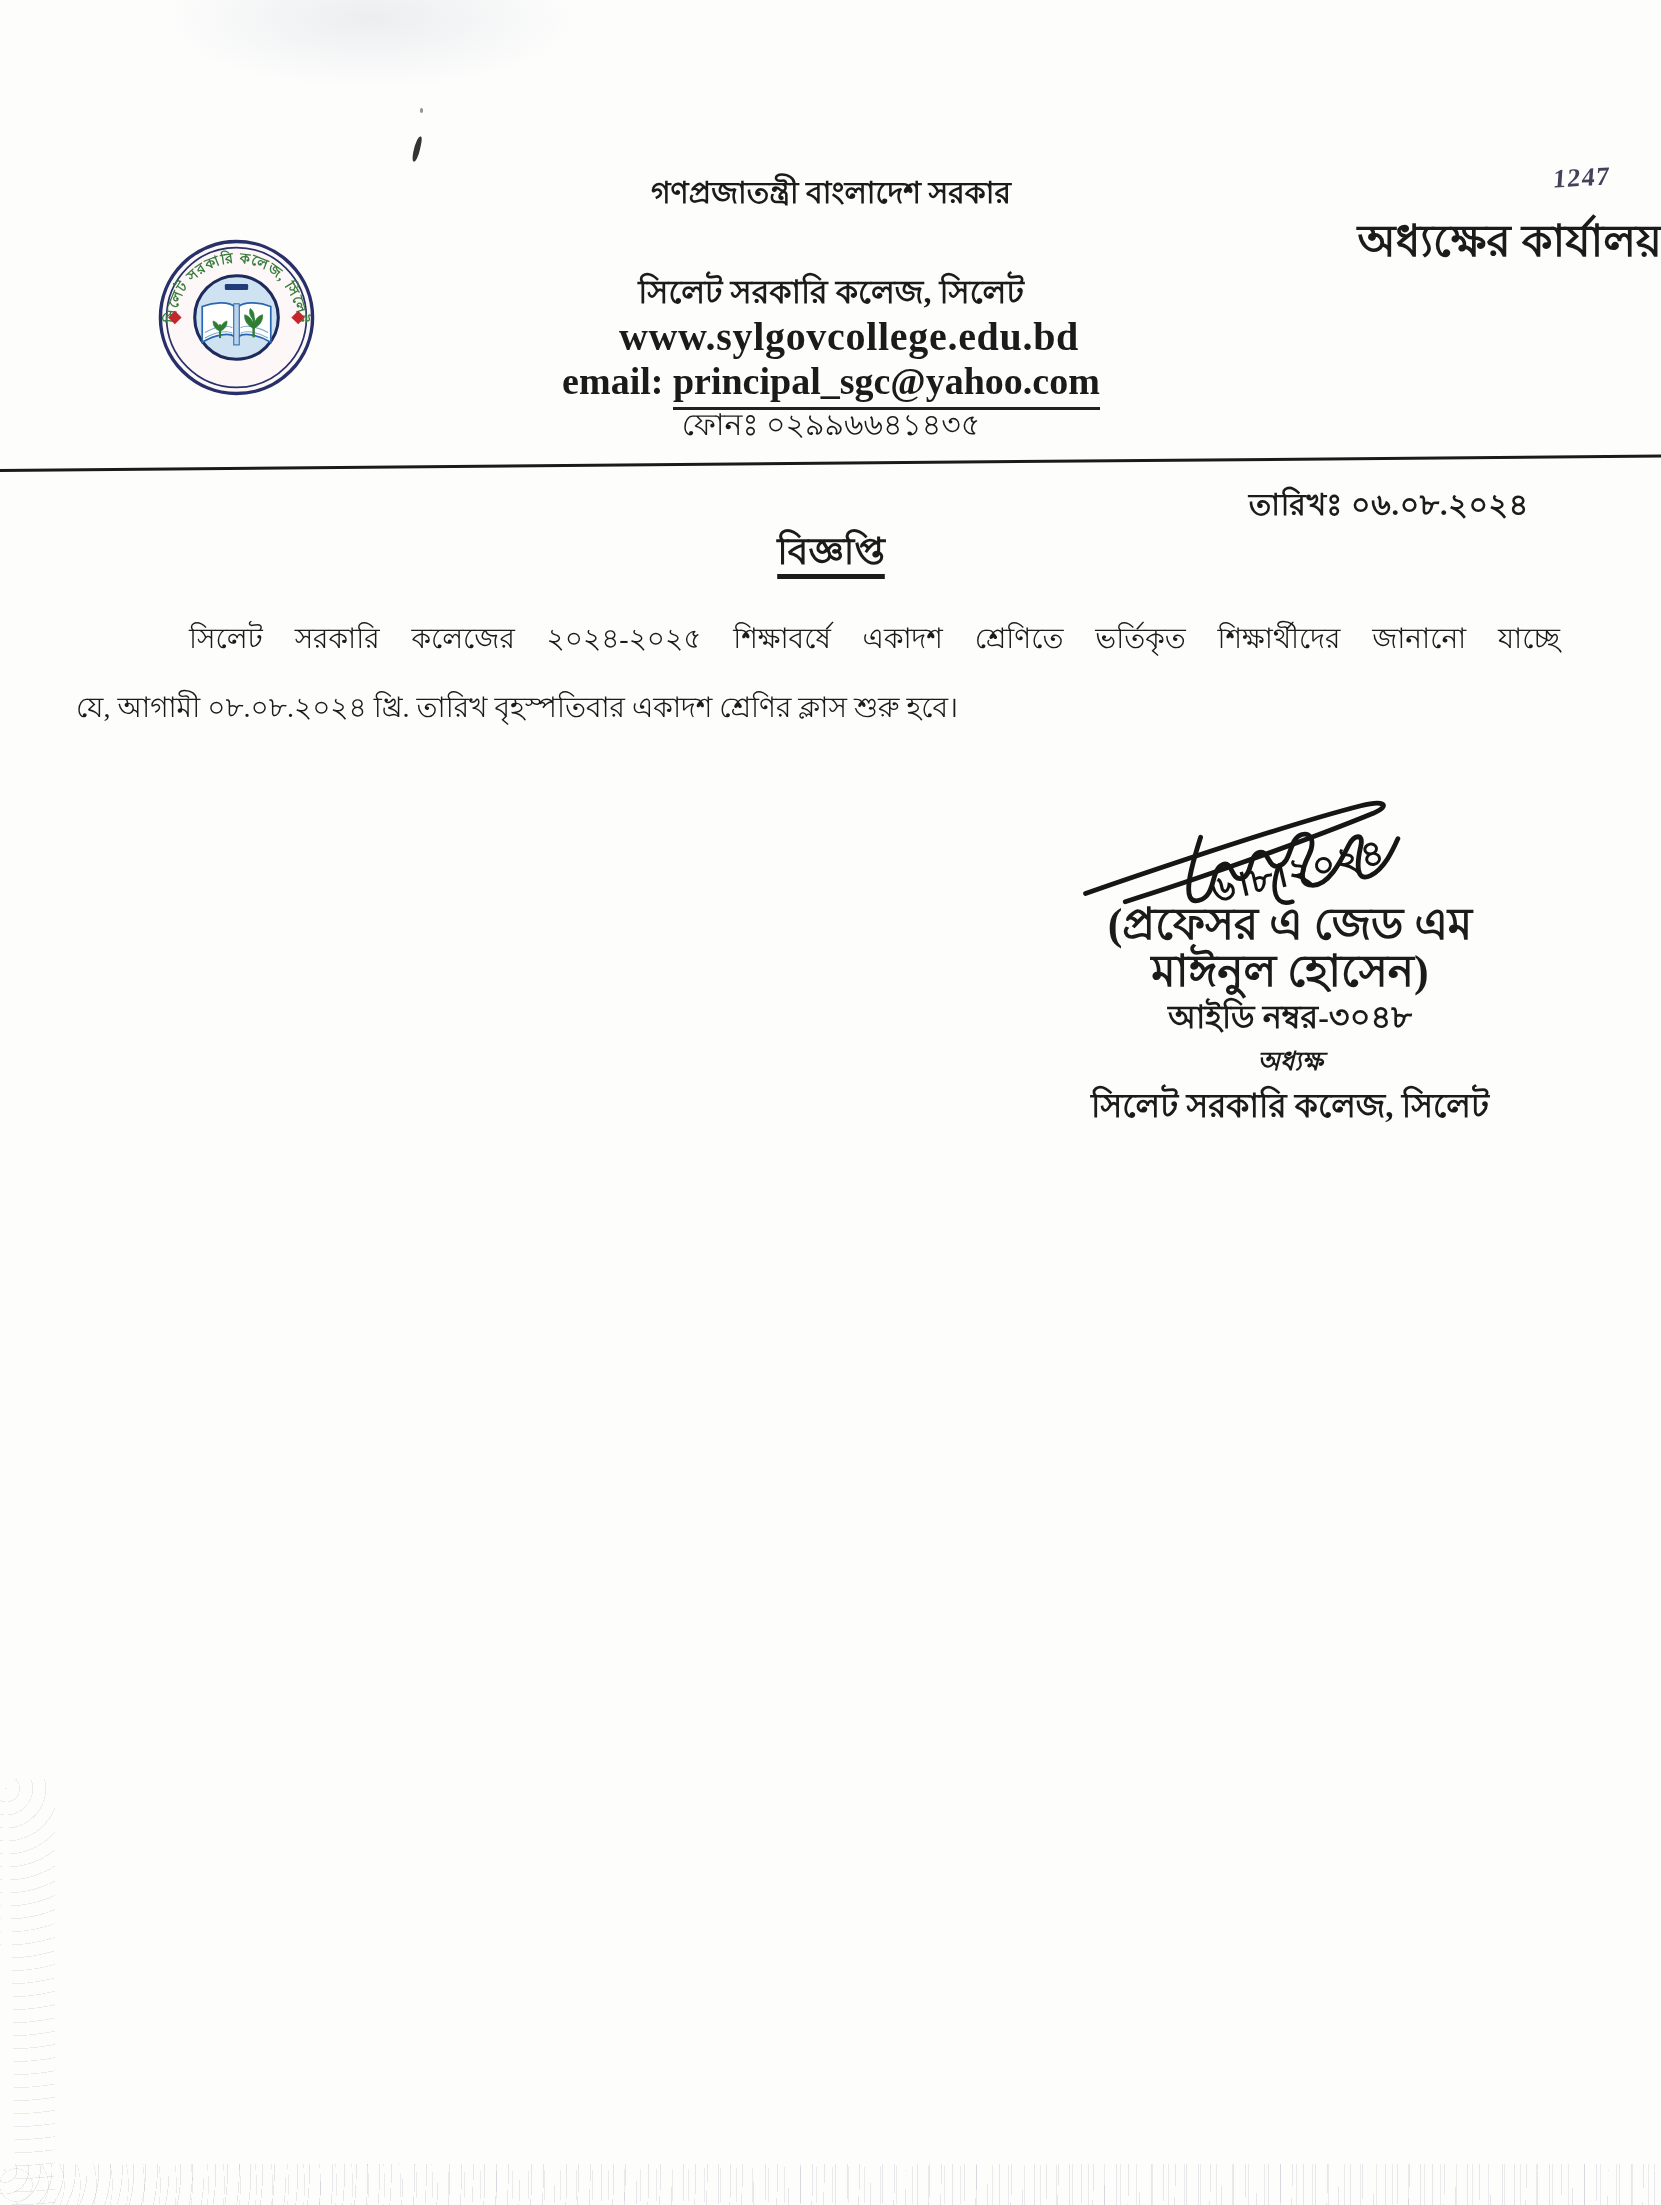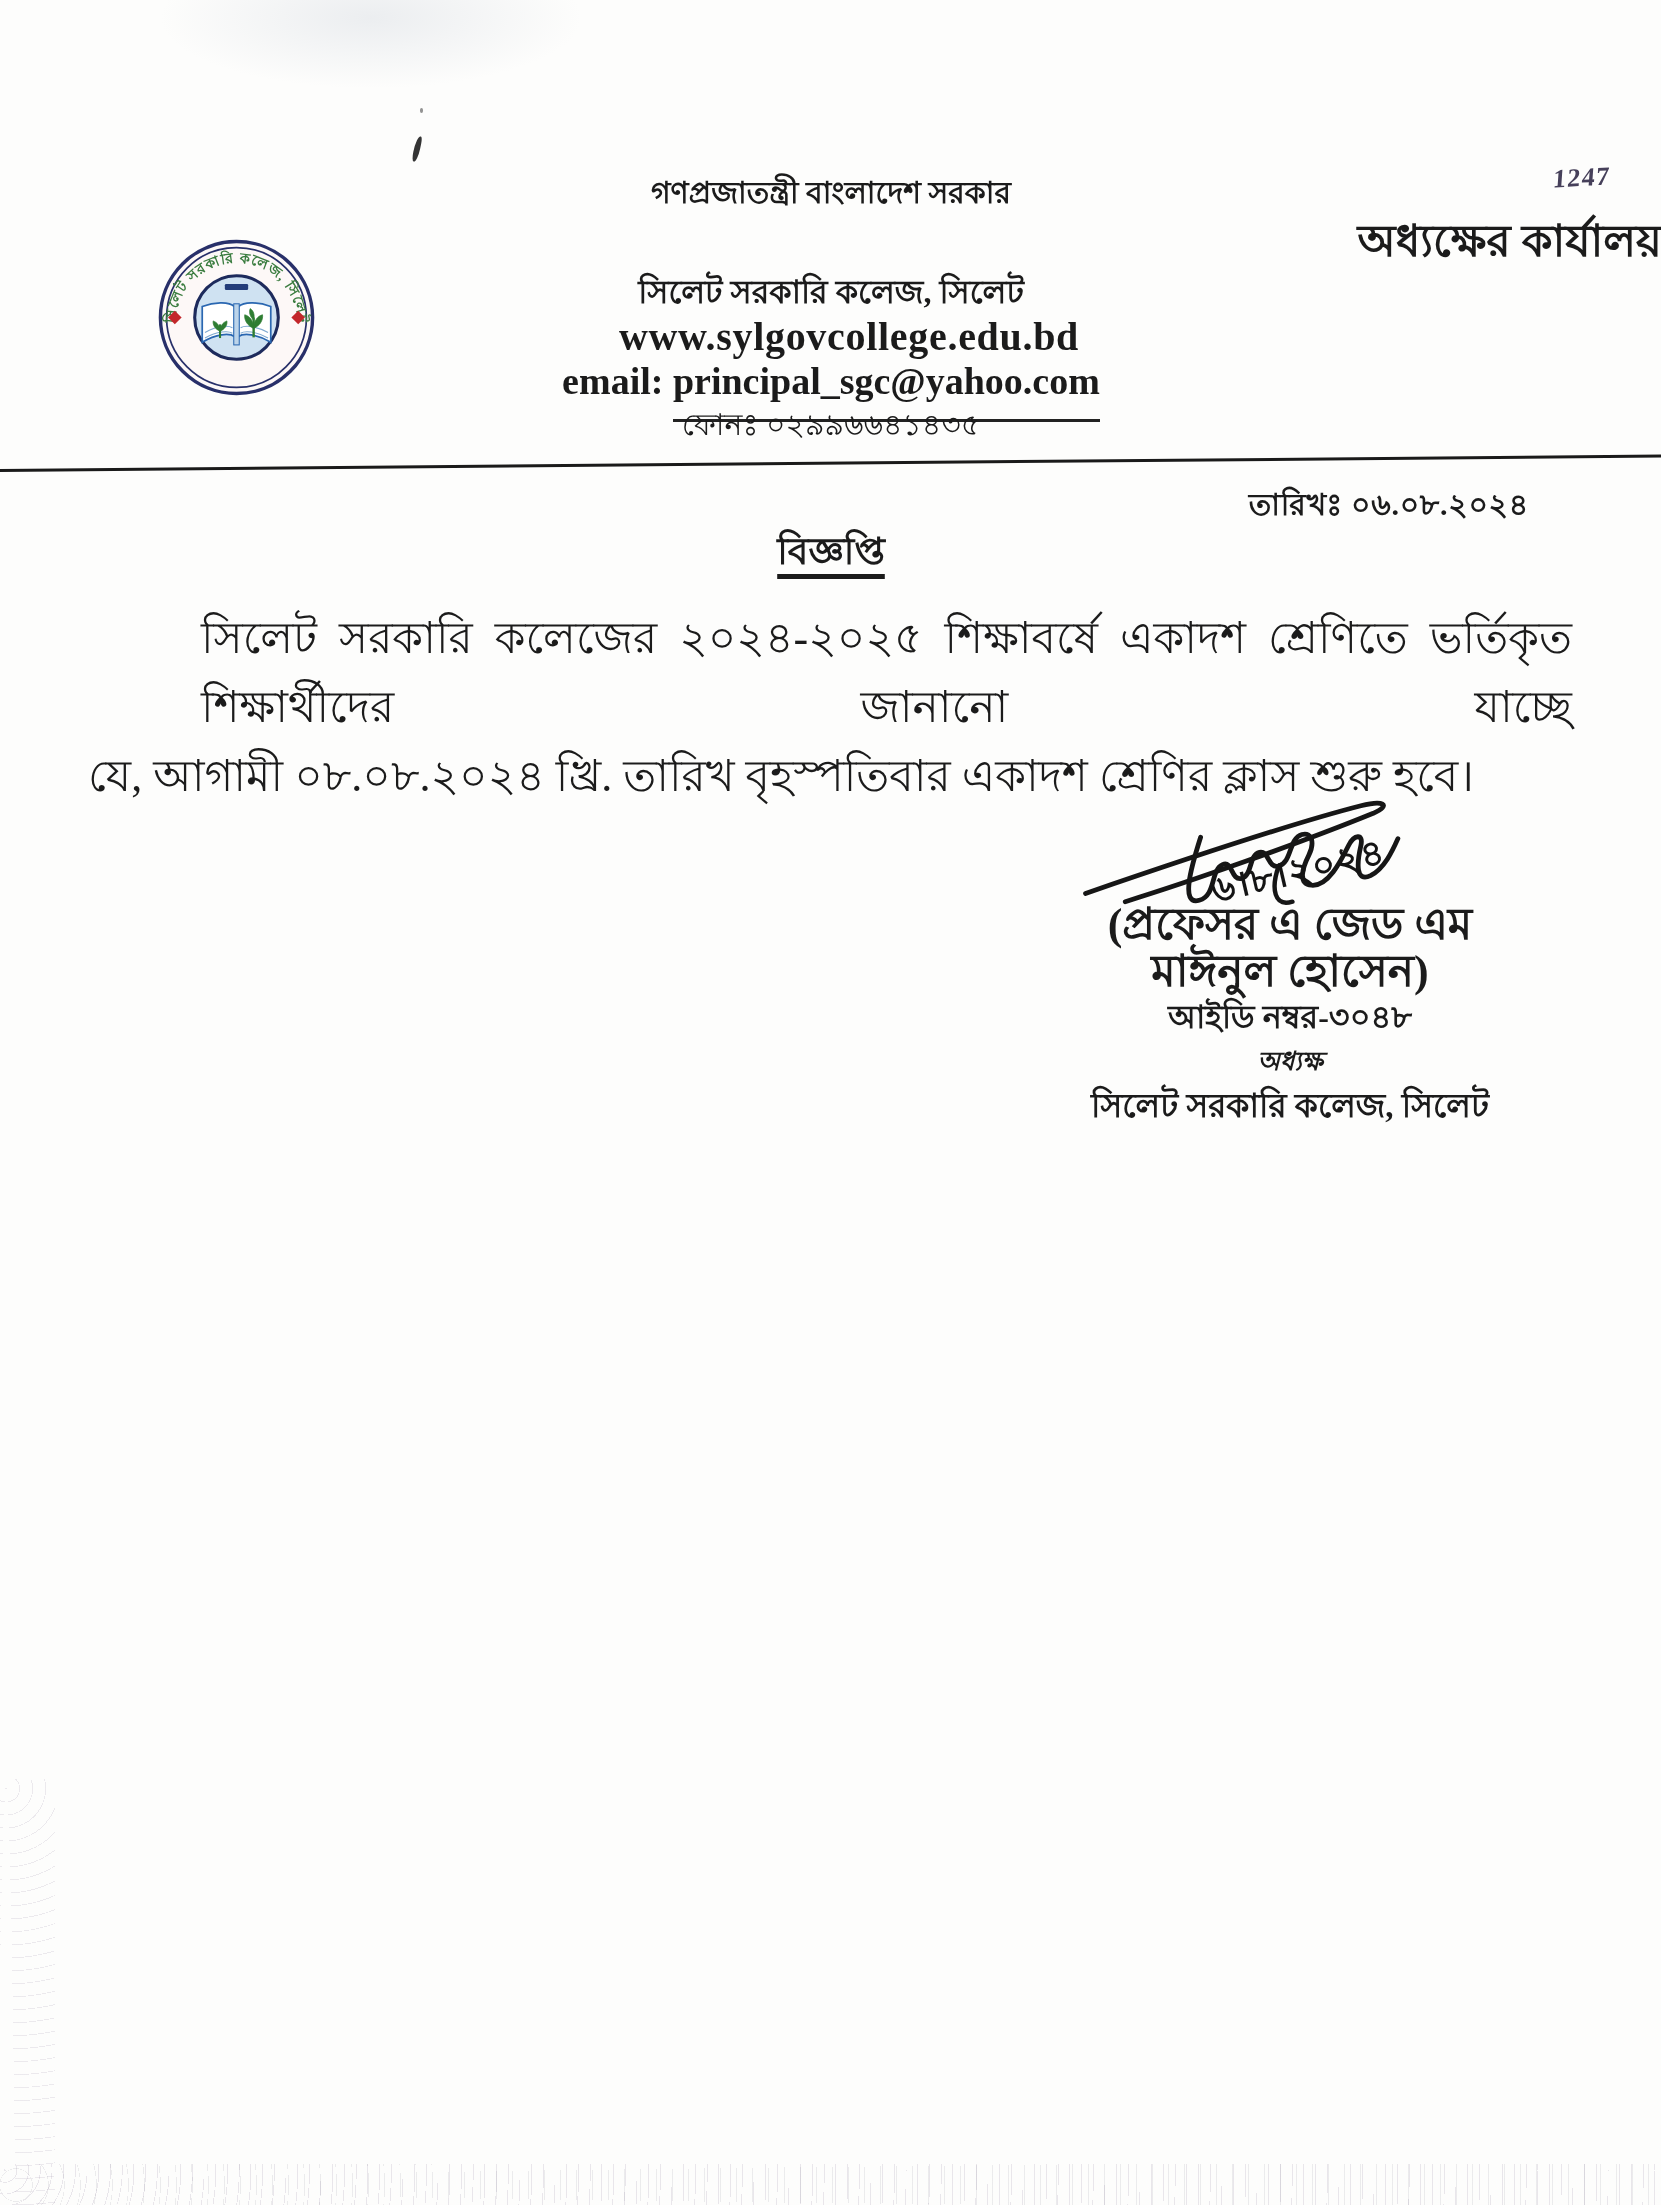--- a/index.html
+++ b/index.html
@@ -43,21 +43,21 @@
     transform:rotate(-3deg) skewX(-7deg);
   }
 
   
   .header-block { left:0; top:173px; width:1662px; text-align:center; }
   .h-gov     { font-size:30px; font-weight:bold; line-height:40px; }
   .h-office  { font-size:44px; font-weight:bold; line-height:58px;text-align:right; }
   .h-college { font-size:32px; font-weight:bold; line-height:43px; }
   .h-web     { font-size:40px; font-weight:bold; line-height:45px; letter-spacing:0.7px;padding-left:36px; }
   .h-email   { font-size:38px; font-weight:bold; line-height:45px; }
-  .h-email .addr { border-bottom:3.4px solid #222; padding-bottom:17px;text-align:right; }
+  .h-email .addr { border-bottom:3.4px solid #222; padding-bottom:5px;text-align:right; }
   .h-phone   { font-size:30px; font-weight:normal; line-height:41px; }
 
   
   .logo { left:157px; top:238px; width:159px; height:159px; }
 
   
   .divider {
     left:-1.4px; top:469px; width:1664px; height:3.4px;
     background:#1a1a1a;
     transform:rotate(-0.5deg); transform-origin:left center;
@@ -66,21 +66,21 @@
   
   .date-line {
     left:1099px; top:481px; width:430px; text-align:right;
     font-size:30px; font-weight:600; letter-spacing:0.7px;
   }
   .notice-title-wrap { left:0; top:522px; width:1662px; text-align:center; }
   .notice-title {
     display:inline-block; font-size:37px; font-weight:bold;
     text-decoration:underline; text-decoration-thickness:4.8px; text-underline-offset:10.3px;
   }
-  .body-text { left:88px; top:604px; width:1484px; font-size:44px; }
+  .body-text { left:76px; top:604px; width:1484px; font-size:28px; }
   .body-line1 {
     line-height:69px; text-align:justify; text-align-last:justify;
     padding-left:113px;
   }
   .body-line2 { line-height:69px; text-align:left; }
 
   
   .signature-svg { left:1066px; top:777px; width:398px; height:137px; }
   .signature-date {
     left:1210px; top:843px; font-size:36px; font-weight:600;

